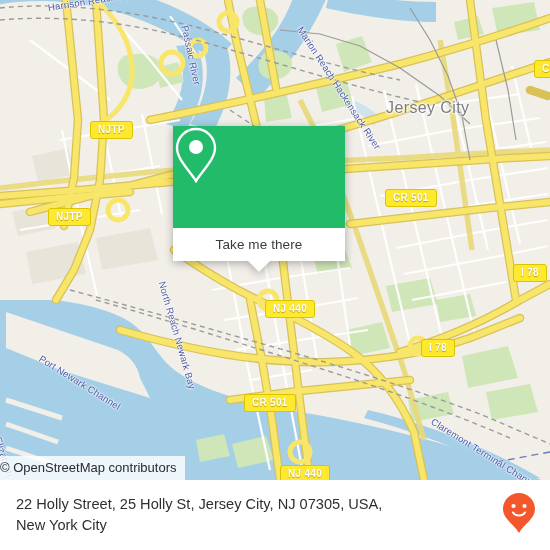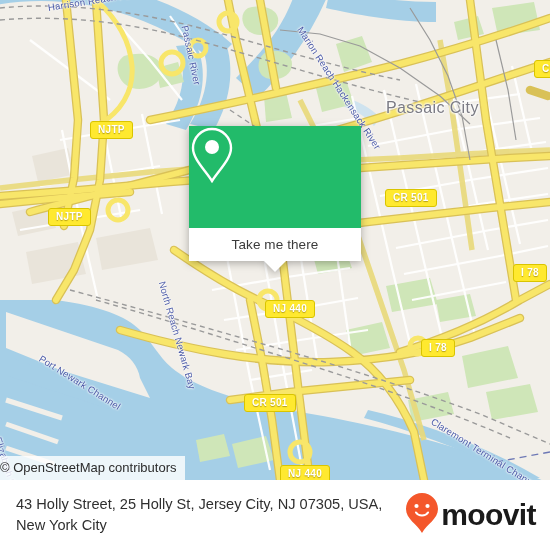--- a/index.html
+++ b/index.html
@@ -70,21 +70,21 @@
     font-size: 13px;
     color: #2b2b2b;
     background: rgba(255,255,255,0.80);
     white-space: nowrap;
     font-family: "Liberation Sans", sans-serif;
   }
 
   
   #popup {
     position: absolute;
-    left: 189px; top: 126px;
+    left: 173px; top: 126px;
     width: 172px;
     filter: drop-shadow(0 2px 4px rgba(0,0,0,0.30));
   }
   #popup-head {
     height: 102px;
     background: #22bb6a;
     display: flex;
     align-items: center;
     justify-content: center;
   }
@@ -331,21 +331,21 @@
     </svg>
 
     <div class="map-label water-label" style="left:48px; top:2px; transform:rotate(-9deg); transform-origin:left center;">Harrison Reach Passaic River</div>
     <div class="map-label water-label" style="left:185px; top:20px; transform:rotate(78deg); transform-origin:left center;">Passaic River</div>
     <div class="map-label water-label" style="left:300px; top:22px; transform:rotate(57deg); transform-origin:left center;">Marion Reach Hackensack River</div>
     <div class="map-label water-label" style="left:162px; top:276px; transform:rotate(74deg); transform-origin:left center;">North Reach Newark Bay</div>
     <div class="map-label water-label" style="left:40px; top:352px; transform:rotate(32deg); transform-origin:left center;">Port Newark Channel</div>
     <div class="map-label water-label" style="left:-2px; top:432px; transform:rotate(72deg); transform-origin:left center;">Elizabeth Channel</div>
     <div class="map-label water-label" style="left:432px; top:415px; transform:rotate(32deg); transform-origin:left center;">Claremont Terminal Channel</div>
 
-    <div class="map-label place-label" style="left:386px; top:99px;">Passaic City</div>
+    <div class="map-label place-label" style="left:386px; top:99px;">Jersey City</div>
 
     <div class="shield" style="left:90px; top:121px;">NJTP</div>
     <div class="shield" style="left:48px; top:208px;">NJTP</div>
     <div class="shield" style="left:385px; top:189px;">CR 501</div>
     <div class="shield" style="left:244px; top:394px;">CR 501</div>
     <div class="shield" style="left:265px; top:300px;">NJ 440</div>
     <div class="shield" style="left:280px; top:465px;">NJ 440</div>
     <div class="shield" style="left:421px; top:339px;">I 78</div>
     <div class="shield" style="left:513px; top:264px;">I 78</div>
     <div class="shield" style="left:534px; top:60px;">CR</div>
@@ -362,27 +362,26 @@
       <div id="popup-foot">
         <span id="popup-foot-label">Take me there</span>
         <span id="popup-tail"></span>
       </div>
     </div>
 
     <div id="attribution">© OpenStreetMap contributors</div>
   </div>
 
   <div id="bottombar">
-    <div id="address">43 Holly Street, 25 Holly St, Jersey City, NJ 07305, USA, New York City</div>
+    <div id="address">22 Holly Street, 25 Holly St, Jersey City, NJ 07305, USA, New York City</div>
     <div id="brand">
       <span>
         <svg width="34" height="42" viewBox="0 0 34 42" aria-hidden="true">
           <path d="M17 1 C8.2 1 1 8.2 1 17 C1 27 12 32 17 41 C22 32 33 27 33 17 C33 8.2 25.8 1 17 1 Z" fill="#f4572b"></path>
           <circle cx="11.5" cy="14" r="2.1" fill="#ffffff"></circle>
           <circle cx="22.5" cy="14" r="2.1" fill="#ffffff"></circle>
           <path d="M11 20.5 C13.5 24.5 20.5 24.5 23 20.5" fill="none" stroke="#ffffff" stroke-width="2.1" stroke-linecap="round"></path>
         </svg>
       </span>
-      <span id="brand-word">moovit</span>
     </div>
   </div>
 
 </div>
 
 </body></html>

